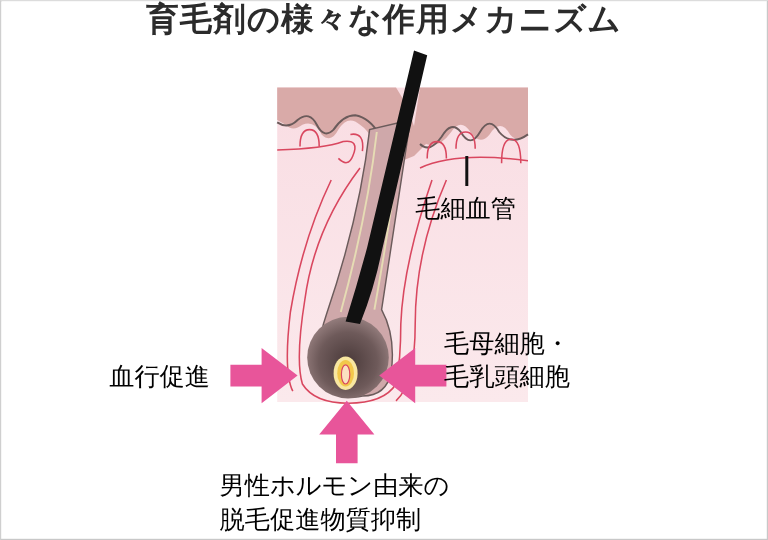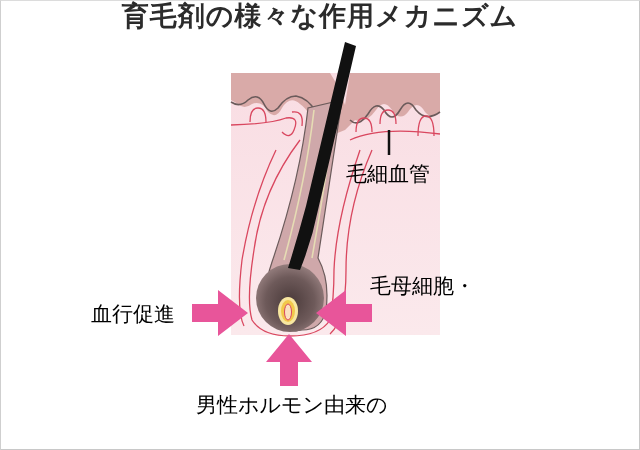--- a/index.html
+++ b/index.html
@@ -91,17 +91,19 @@
     <polygon points="280,386 280,362 266,362 289,334 312,362 298,362 298,386"></polygon>
   </g>
 </svg>
 
 <div class="label" style="left:346px; top:160px;">毛細血管</div>
 
 <div class="label" style="left:91px; top:300px;">血行促進</div>
 
 <div class="label" style="left:370px; top:272px;">
   <div>毛母細胞・</div>
+  <div>毛乳頭細胞</div>
 </div>
 
-<div class="label" style="left:196px; top:391px;">
+<div class="label" style="left:183px; top:391px;">
   <div>男性ホルモン由来の</div>
+  <div>脱毛促進物質抑制</div>
 </div>
 
 </body></html>

